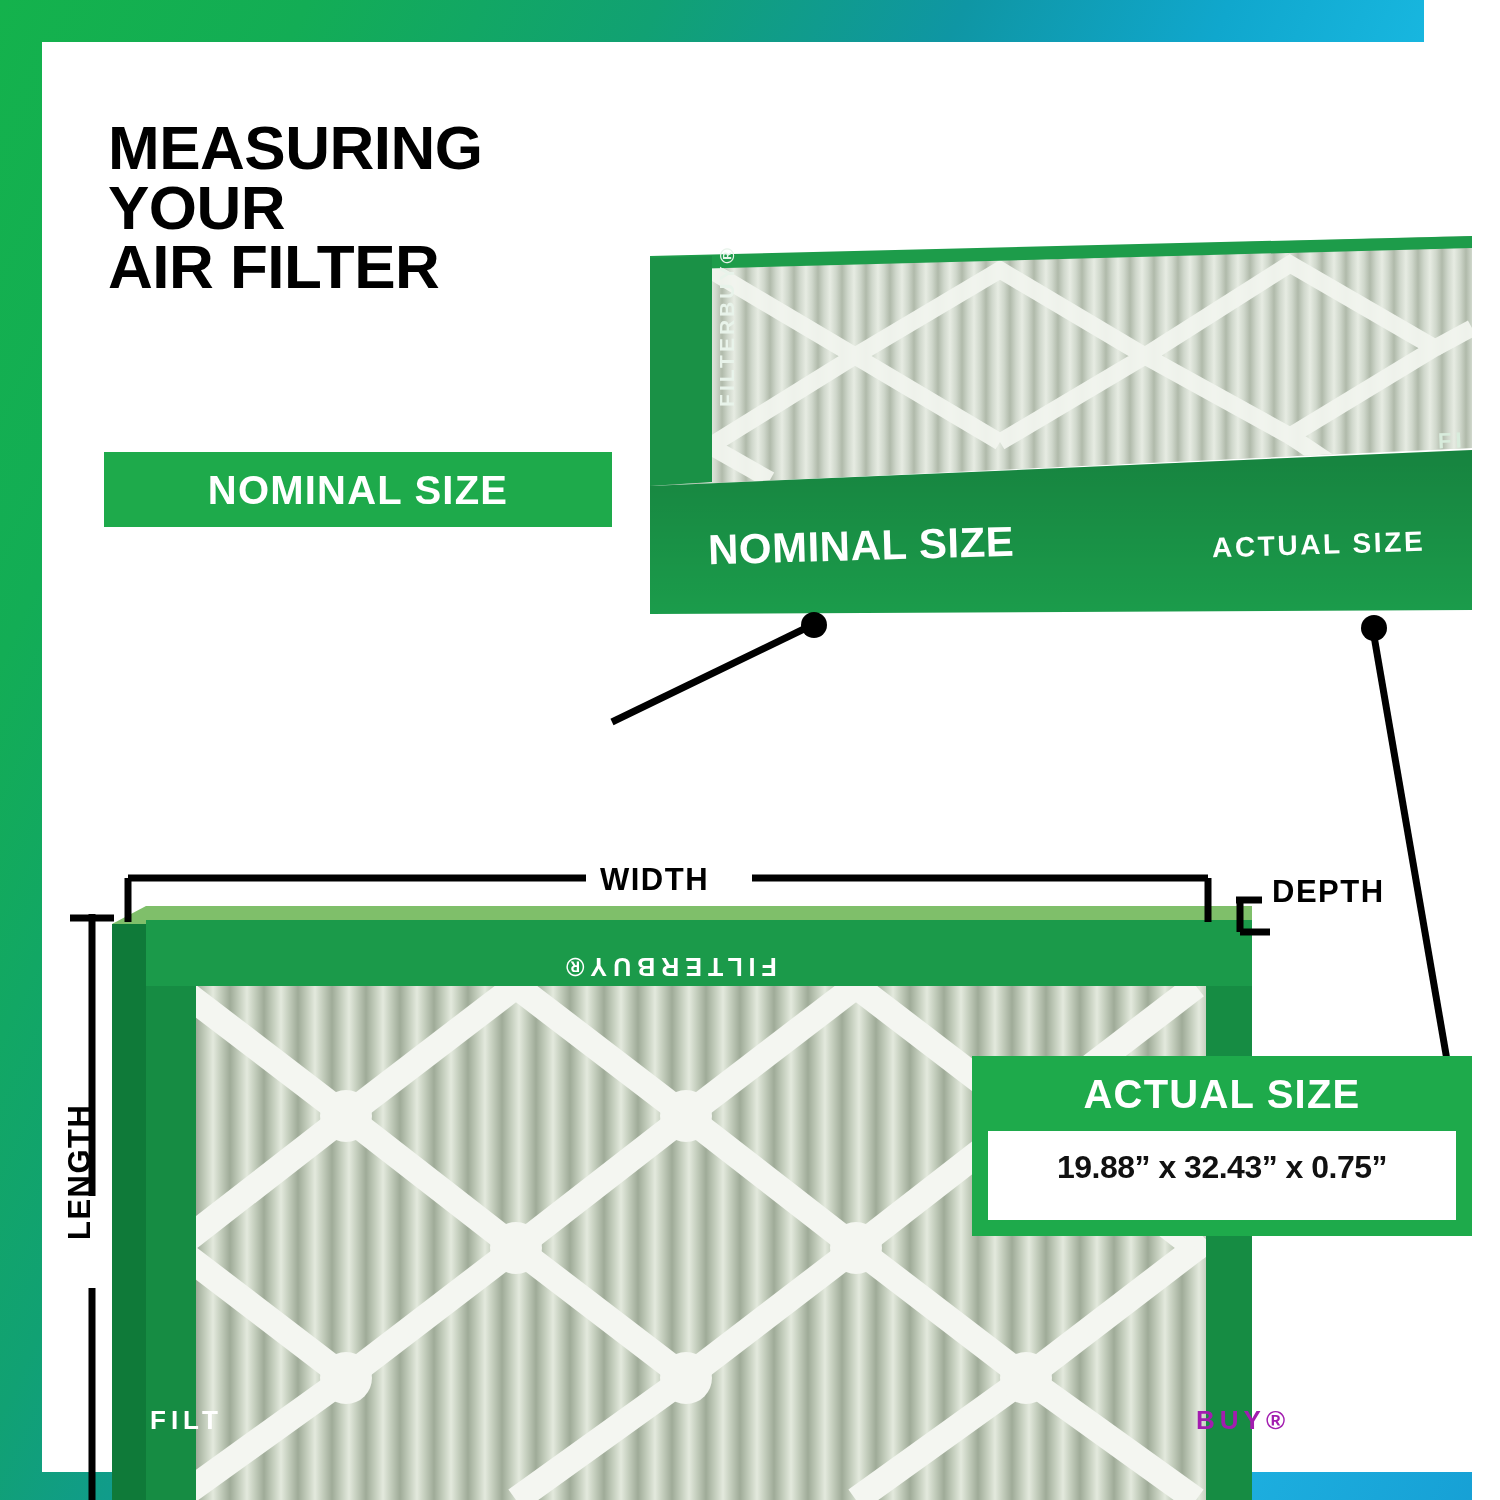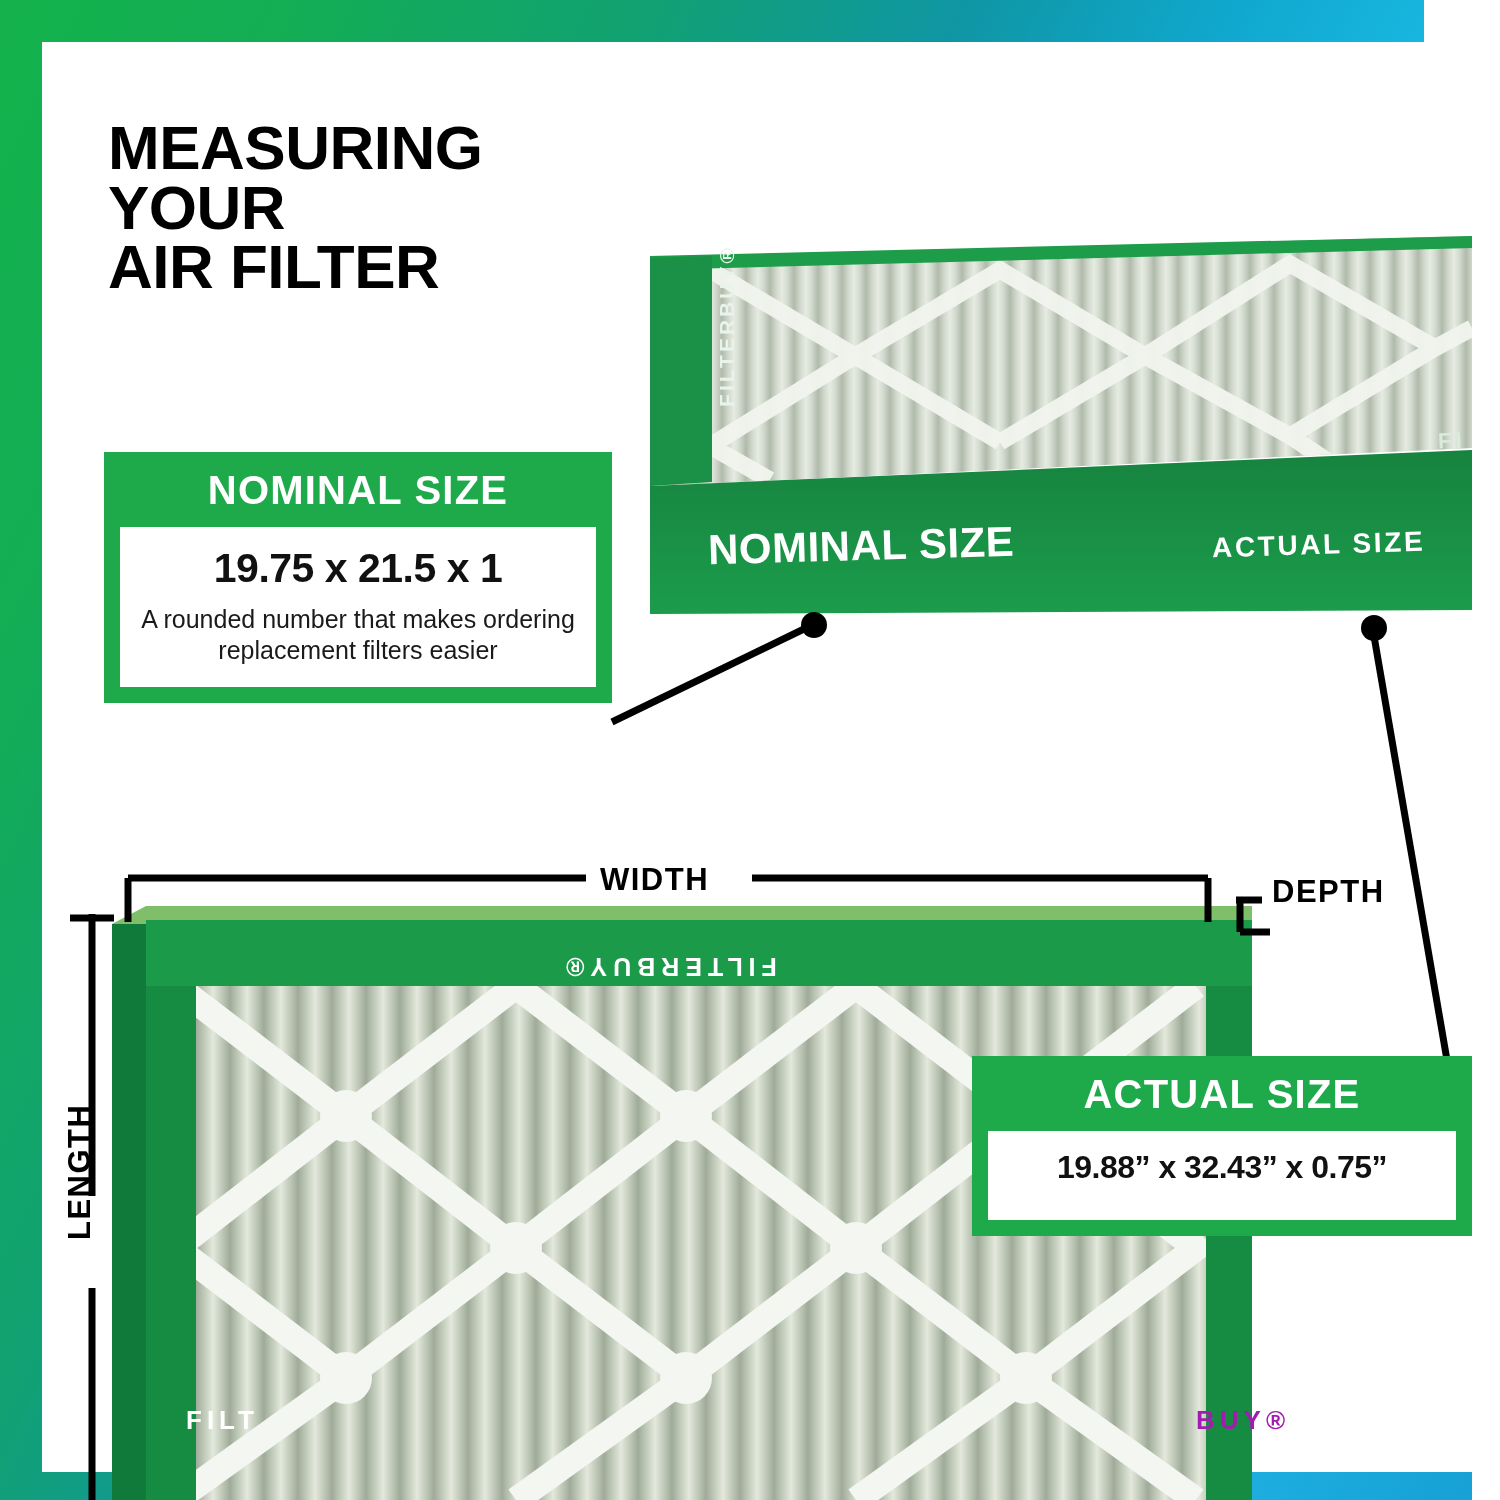--- a/index.html
+++ b/index.html
@@ -258,21 +258,20 @@
     letter-spacing: 6px;
     transform: rotate(180deg);
   }
   .fb-brand-bl {
     position: absolute;
     left: 150px; top: 1405px;
     color: #ffffff;
     font-weight: bold;
     font-size: 26px;
     letter-spacing: 5px;
-    margin-left: 36px;
   }
   .fb-brand-br {
     position: absolute;
     left: 1196px; top: 1405px;
     color: #a21caf;
     font-weight: bold;
     font-size: 26px;
     letter-spacing: 5px;
   }
 
@@ -418,24 +417,20 @@
     </g>
     <circle cx="1374" cy="628" r="13" fill="#000"></circle>
   </svg>
 
   <div class="dim-label" id="label-width">WIDTH</div>
   <div class="dim-label" id="label-depth">DEPTH</div>
   <div class="dim-label" id="label-length">LENGTH</div>
 
   <div class="callout" id="callout-nominal">
     <div class="co-title">NOMINAL SIZE</div>
-    <div class="co-body">
-      <div class="co-value">19.75 x 21.5 x 1</div>
-      <div class="co-desc">A rounded number that makes ordering replacement filters easier</div>
-    </div>
   </div>
 
   <div class="callout" id="callout-actual">
     <div class="co-title">ACTUAL SIZE</div>
     <div class="co-body">
       <div class="co-value">19.88” x 32.43” x 0.75”</div>
     </div>
   </div>
 
 </div>

